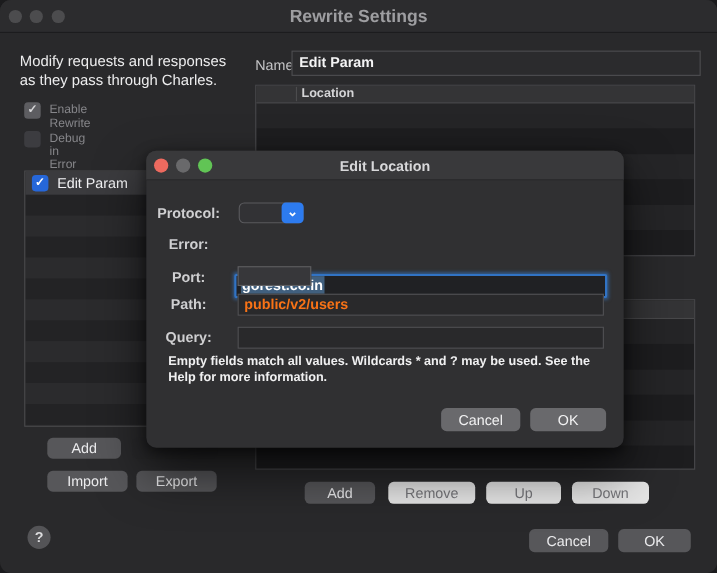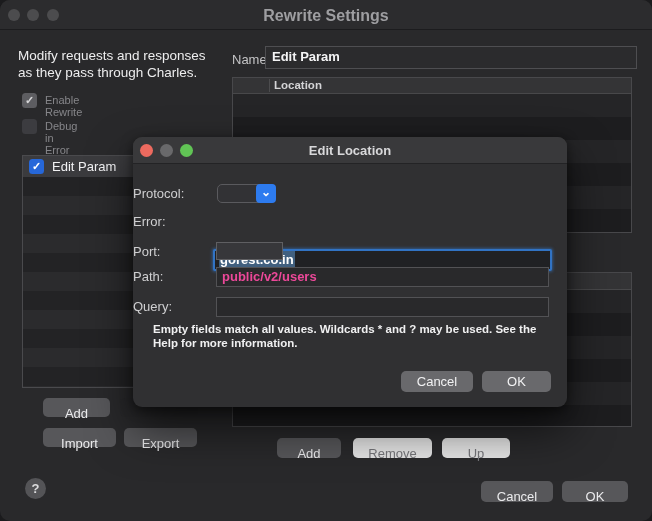--- a/index.html
+++ b/index.html
@@ -14,40 +14,40 @@
   .cbrow{position:absolute;left:22px;height:16px;}
   .cbbox{position:absolute;left:0;top:0;width:15px;height:15px;border-radius:3.5px;background:#5d5d61;color:#d6d6d8;font-size:11px;font-weight:700;text-align:center;line-height:15px;}
   .cbbox.empty{background:#3c3c40;}
   .cblabel{position:absolute;left:23px;top:1px;font-size:11px;color:#86868a;}
 
   .setlist{position:absolute;left:22px;top:155px;width:201px;height:233px;border:1px solid #4a4a4d;background:repeating-linear-gradient(180deg,#232325 0 19px,#2b2b2d 19px 38px);background-position:0 21px;}
   .selrow{position:absolute;left:0;top:0;width:100%;height:21px;background:#3b3b3e;}
   .selrow .bluecb{position:absolute;left:6px;top:3px;width:15px;height:15px;border-radius:3.5px;background:#2667d9;color:#fff;font-size:11px;font-weight:700;text-align:center;line-height:15px;}
   .selrow .sellabel{position:absolute;left:29px;top:3px;font-size:13px;color:#f2f2f4;}
 
-  .btn{position:absolute;border:none;border-radius:5px;background:#57575a;color:#ebebed;font-size:13px;text-align:center;padding:8px;}
+  .btn{position:absolute;border:none;border-radius:5px;background:#57575a;color:#ebebed;font-size:13px;text-align:center;padding:2px;}
   .btn.disabled{background:#e5e5e5;color:#76767a;}
   .btn.ghost{background:#28282a;}
   .helpbtn{position:absolute;left:25px;top:478px;width:21px;height:21px;border-radius:50%;background:#545457;color:#dcdcde;font-size:13px;font-weight:700;text-align:center;line-height:21px;border:none;padding:0;}
 
   .namelabel{position:absolute;left:232px;top:52px;font-size:13px;color:#c4c4c6;}
   .nameinput{position:absolute;left:265px;top:46px;width:372px;height:23px;background:#2b2b2d;border:1px solid #4e4e51;color:#f4f4f5;font-size:13px;font-weight:700;padding:2px 6px;}
 
   .table{position:absolute;left:232px;width:400px;border:1px solid #48484b;background:repeating-linear-gradient(180deg,#252527 0 23px,#1d1d1f 23px 46px);}
   .thead{position:absolute;left:0;top:0;width:100%;height:16px;background:#343436;border-bottom:1px solid #48484a;}
   .thead .tdivider{position:absolute;left:36px;top:1px;bottom:1px;width:1px;background:#4c4c4e;}
   .thead .thlabel{position:absolute;left:41px;top:1px;font-size:11.5px;font-weight:700;color:#d4d4d6;}
 
   
   .dialog{position:absolute;left:133px;top:137px;width:434px;height:270px;background:#303032;border-radius:9px;box-shadow:0 22px 45px rgba(0,0,0,.6),0 3px 12px rgba(0,0,0,.5);z-index:10;}
   .dlg-titlebar{position:absolute;left:0;top:0;width:100%;height:27px;background:#39393b;border-radius:9px 9px 0 0;border-bottom:1px solid #232325;}
   .dlg-title{position:absolute;left:0;right:0;top:6px;text-align:center;font-size:13px;font-weight:700;color:#d8d8da;}
   .light{position:absolute;top:7px;width:13px;height:13px;border-radius:50%;}
-  .flabel{position:absolute;left:0;width:77px;text-align:left;font-size:13px;color:#cfcfd1;}
-  .dfield{position:absolute;background:#29292b;border:1px solid #525255;color:#ec4899;font-size:13px;font-weight:700;padding:1px 5px;}
+  .flabel{position:absolute;left:0;width:77px;text-align:center;font-size:13px;color:#cfcfd1;font-weight:bold;}
+  .dfield{position:absolute;background:#29292b;border:1px solid #525255;color:#f97316;font-size:13px;font-weight:700;padding:1px 5px;}
   .hostfield{position:absolute;left:80px;top:72px;width:339px;height:22px;background:#202124;border:2px solid #3173c4;border-radius:2px;box-shadow:0 0 3px 1px rgba(52,120,200,.55);color:#ffffff;font-size:13px;font-weight:700;line-height:18px;padding:0 4px;margin-top:40px;}
   .hostfield .selection{background:#41607f;padding:1px 1px;}
   .popup{position:absolute;left:84px;top:47px;width:59px;height:19px;background:#323235;border:1px solid #5a5a5e;border-radius:5px;}
   .popup .cap{position:absolute;right:-1px;top:-1px;width:20px;height:19px;background:#2d7bef;border-radius:4px;color:#fff;font-size:12px;font-weight:700;text-align:center;line-height:17px;}
   .note{position:absolute;left:20px;top:185px;width:408px;font-size:11.5px;font-weight:700;color:#f0f0f1;line-height:14px;}
   .dlg-btn{position:absolute;top:234px;height:21px;border:none;border-radius:5px;background:#69696c;color:#f2f2f3;font-size:13px;padding:0;}
 </style>
 </head>
 <body>
 
@@ -98,20 +98,21 @@
     </div>
   </div>
 
   <div class="table" style="top:272px;height:155px;background-position:0 17px;">
     <div class="thead" style="height:17px"></div>
   </div>
 
   <button class="btn" style="left:277px;top:438px;width:64px;height:20px">Add</button>
   <button class="btn disabled" style="left:353px;top:438px;width:79px;height:20px">Remove</button>
   <button class="btn disabled" style="left:442px;top:438px;width:68px;height:20px">Up</button>
+  <button class="btn disabled" style="left:520px;top:438px;width:70px;height:20px">Down</button>
 
   <button class="btn" style="left:481px;top:481px;width:72px;height:21px">Cancel</button>
   <button class="btn" style="left:562px;top:481px;width:66px;height:21px">OK</button>
 
   <div class="dialog">
     <div class="dlg-titlebar">
       <span class="light" style="left:7px;background:#ed6a5f"></span>
       <span class="light" style="left:27px;background:#69696b"></span>
       <span class="light" style="left:47px;background:#61c455"></span>
       <div class="dlg-title">Edit Location</div>

